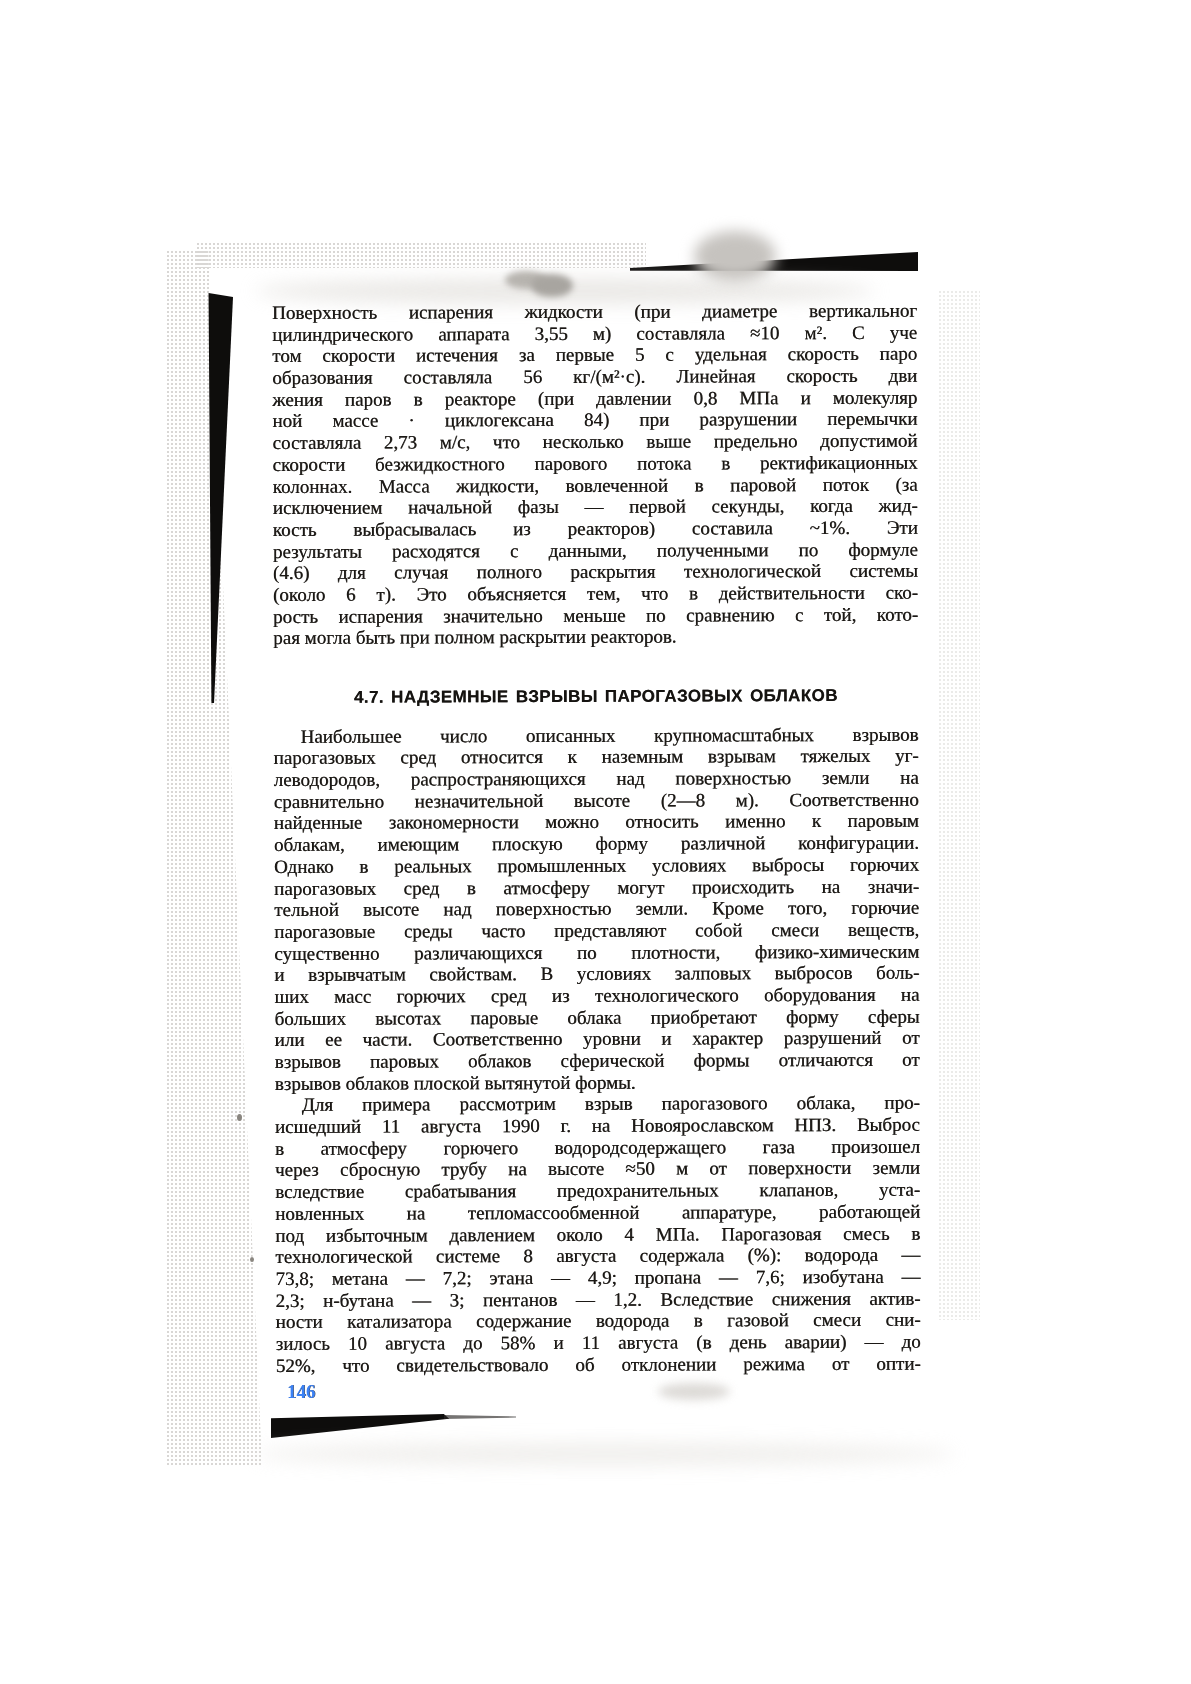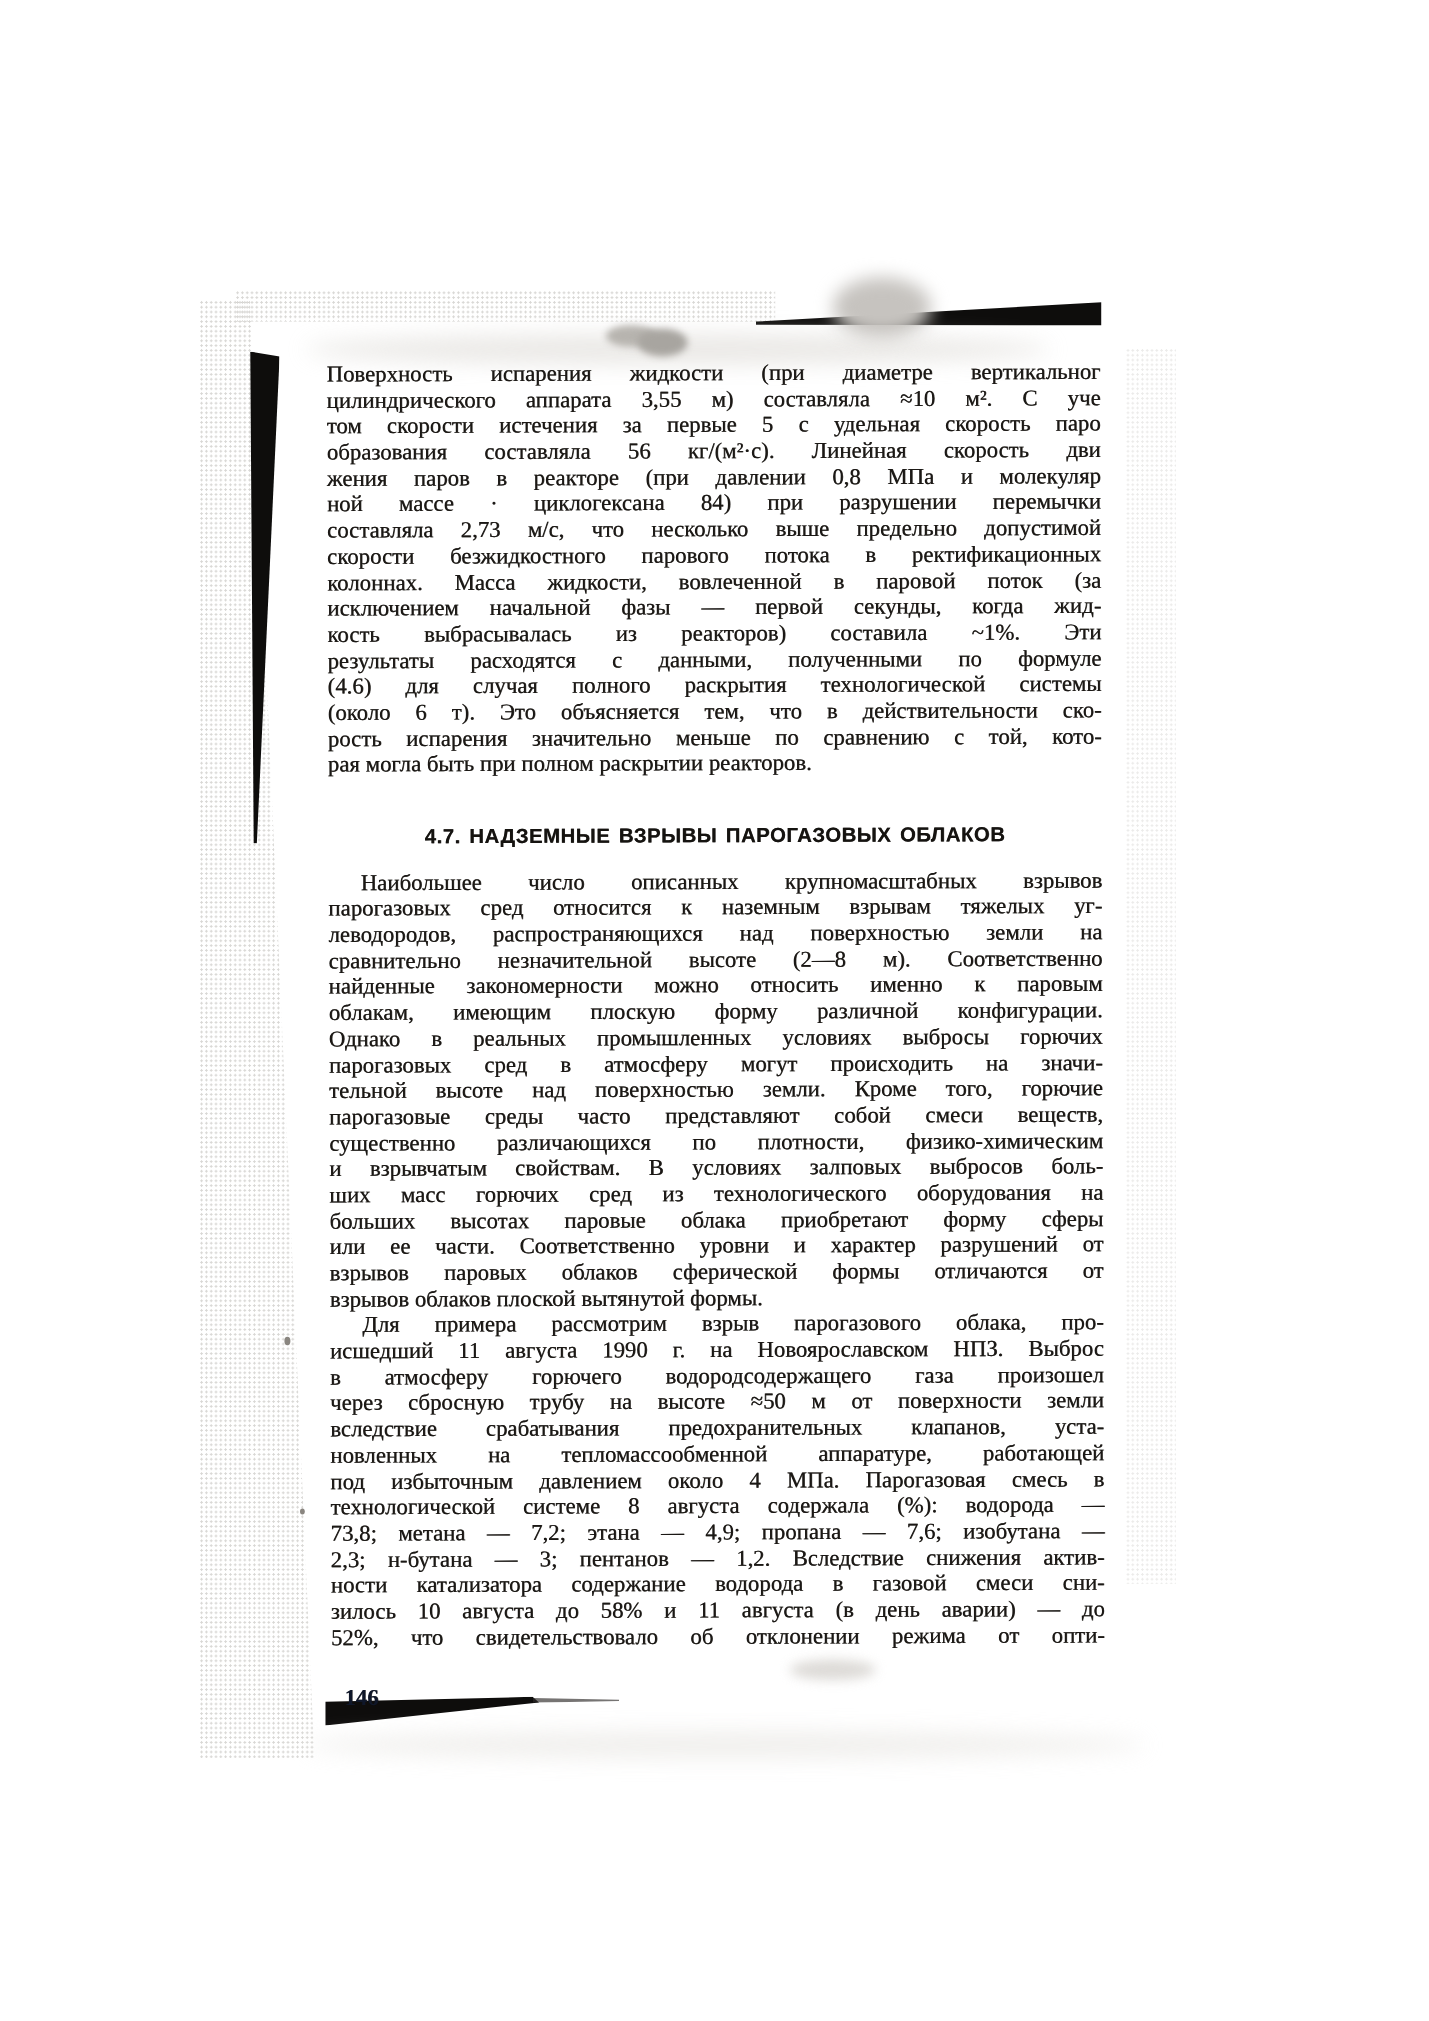--- a/index.html
+++ b/index.html
@@ -72,23 +72,22 @@
     font-family:"Liberation Sans","DejaVu Sans",sans-serif;
     font-weight:bold;font-size:17px;letter-spacing:.4px;word-spacing:2px;
     text-align:center;
     margin-top:38px;margin-bottom:17px;
     color:#151310;
     text-shadow:0.3px 0 0 rgba(21,19,16,.8);
   }
   .page-number{
     position:absolute;left:287px;top:1381px;
     font-family:"Liberation Serif","DejaVu Serif",serif;
-    font-weight:bold;font-size:19px;color:#0f172a;
+    font-weight:bold;font-size:19px;color:#3b82f6;
     text-shadow:0.4px 0 0 rgba(20,18,16,.8);
-    margin-top:24px;
   }
 </style>
 </head>
 <body>
 
 <div class="canvas">
 
   <div class="halftone top-band"></div>
   <div class="halftone left-strip"></div>
   <div class="halftone right-strip"></div>

